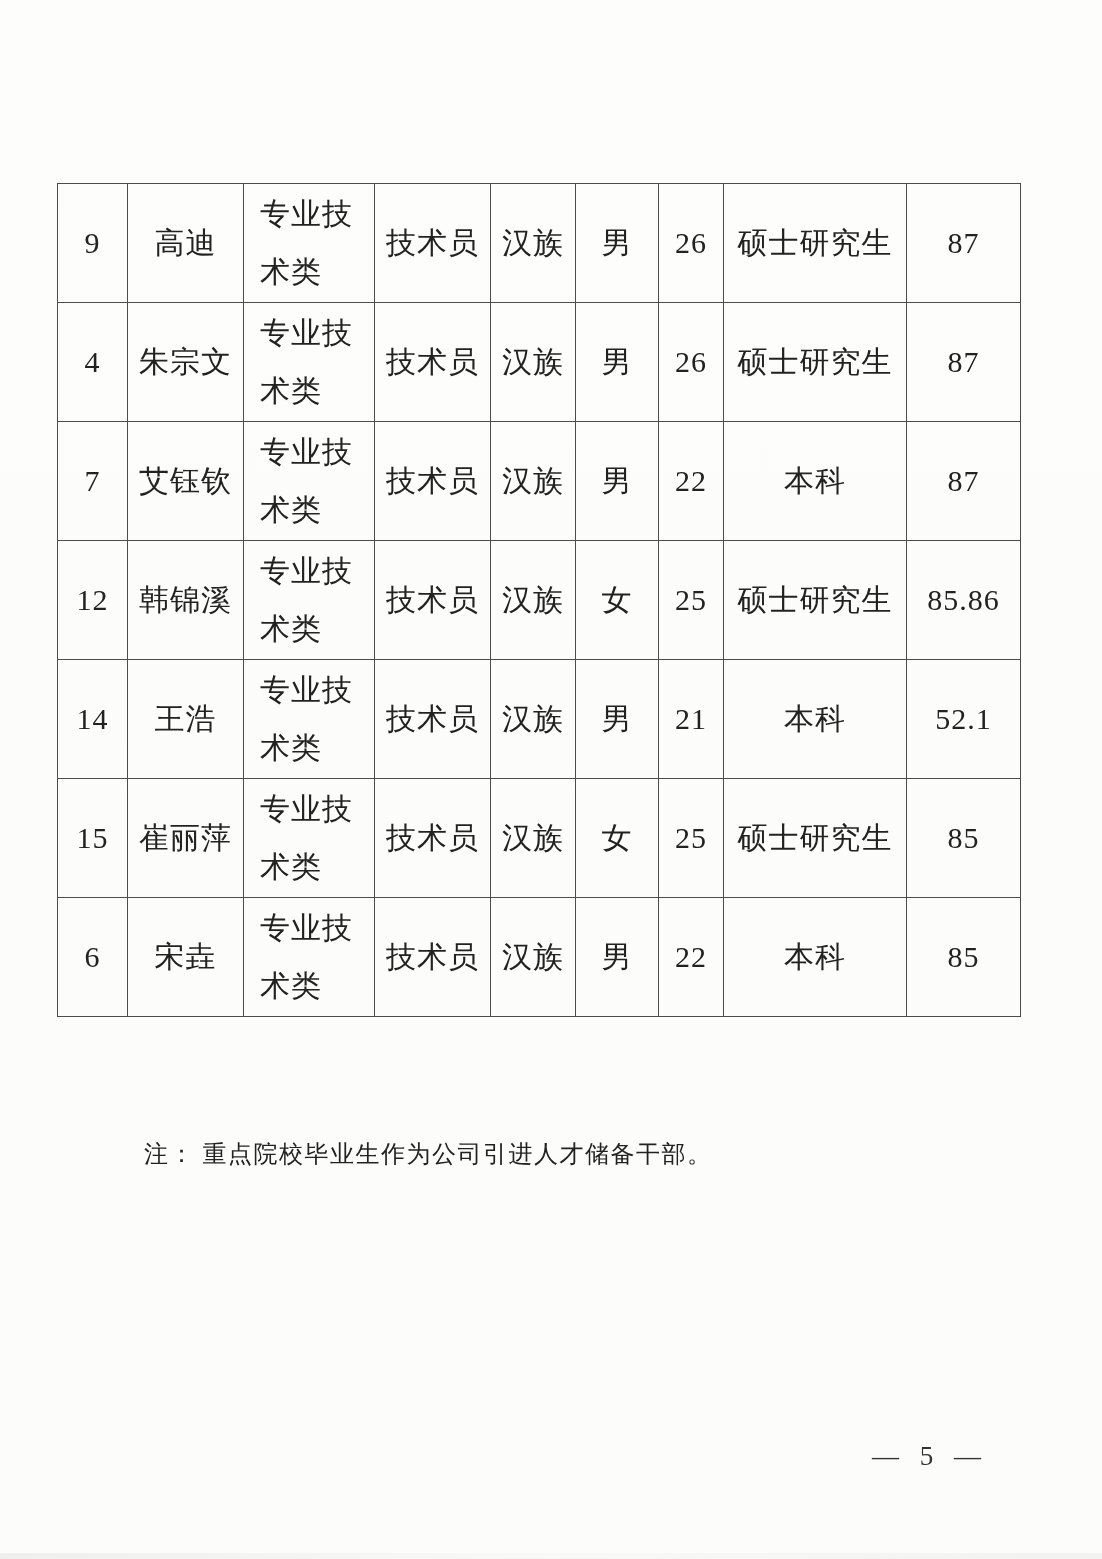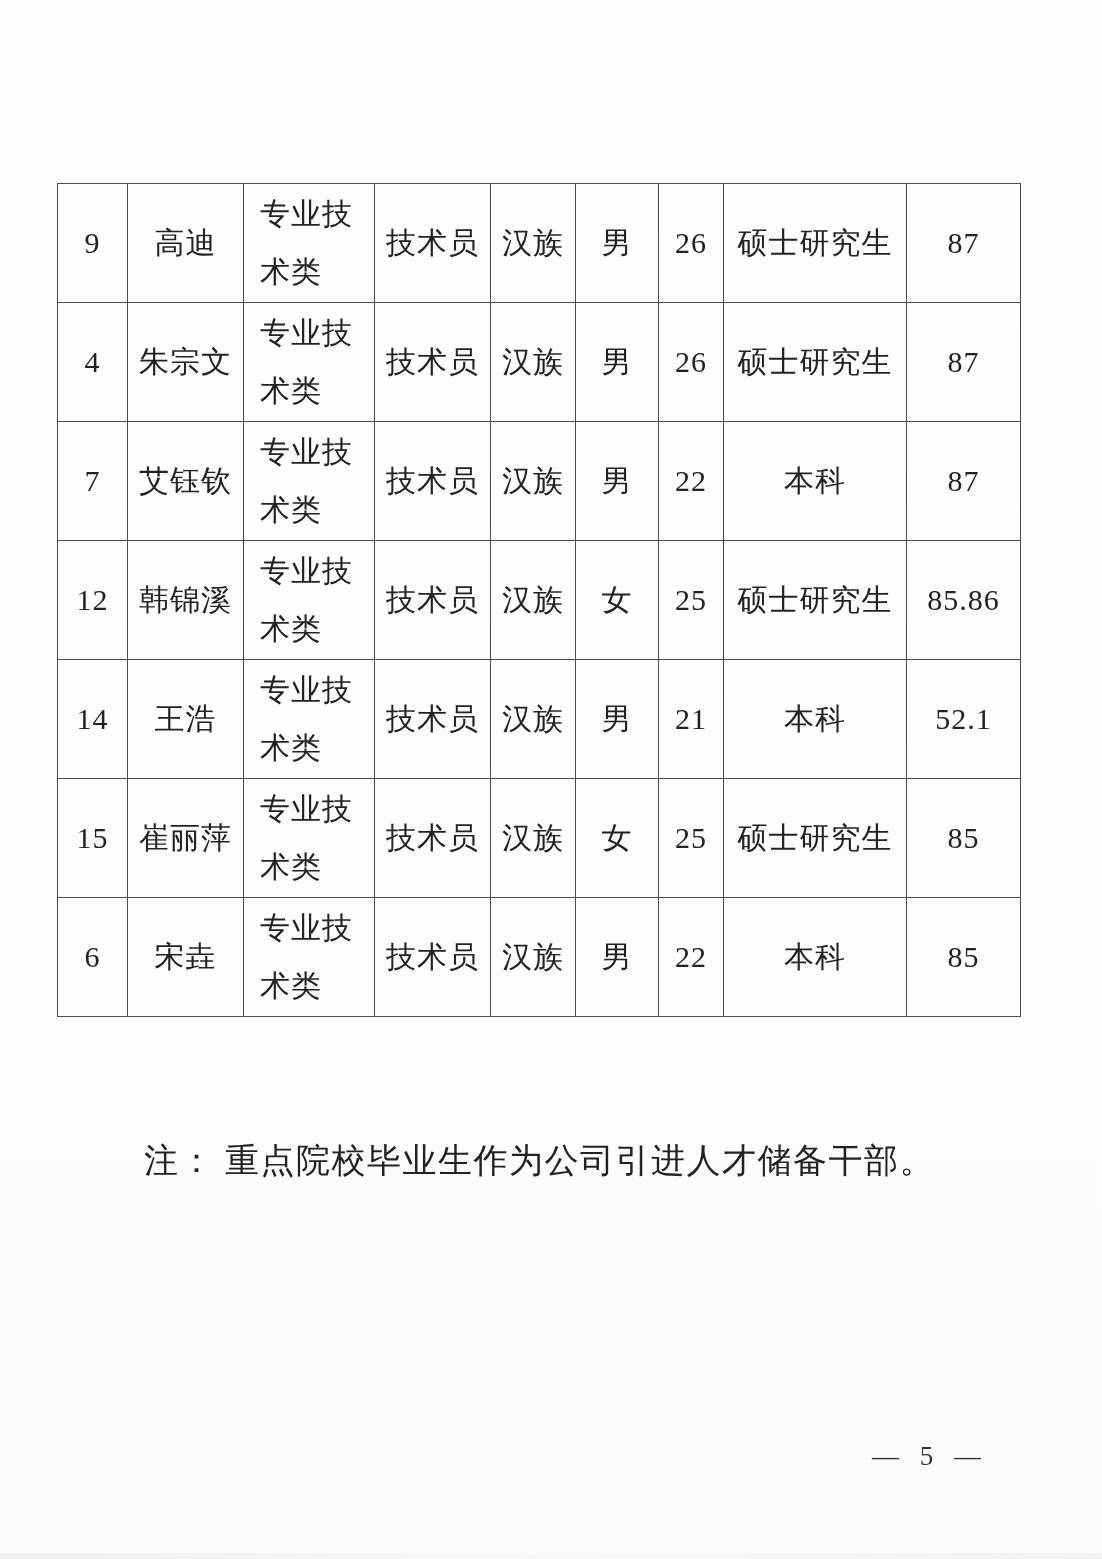--- a/index.html
+++ b/index.html
@@ -56,21 +56,21 @@
     display: inline-block;
     width: 98px;
     line-height: 1.95;
     word-break: break-all;
     text-align: left;
   }
   .note {
     position: absolute;
     left: 144px;
     top: 1138px;
-    font-size: 34px;
+    font-size: 24px;
     letter-spacing: 1.5px;
     color: #222222;
     white-space: nowrap;
   }
   .page-number {
     position: absolute;
     left: 872px;
     top: 1441px;
     font-size: 27px;
     letter-spacing: 7px;

